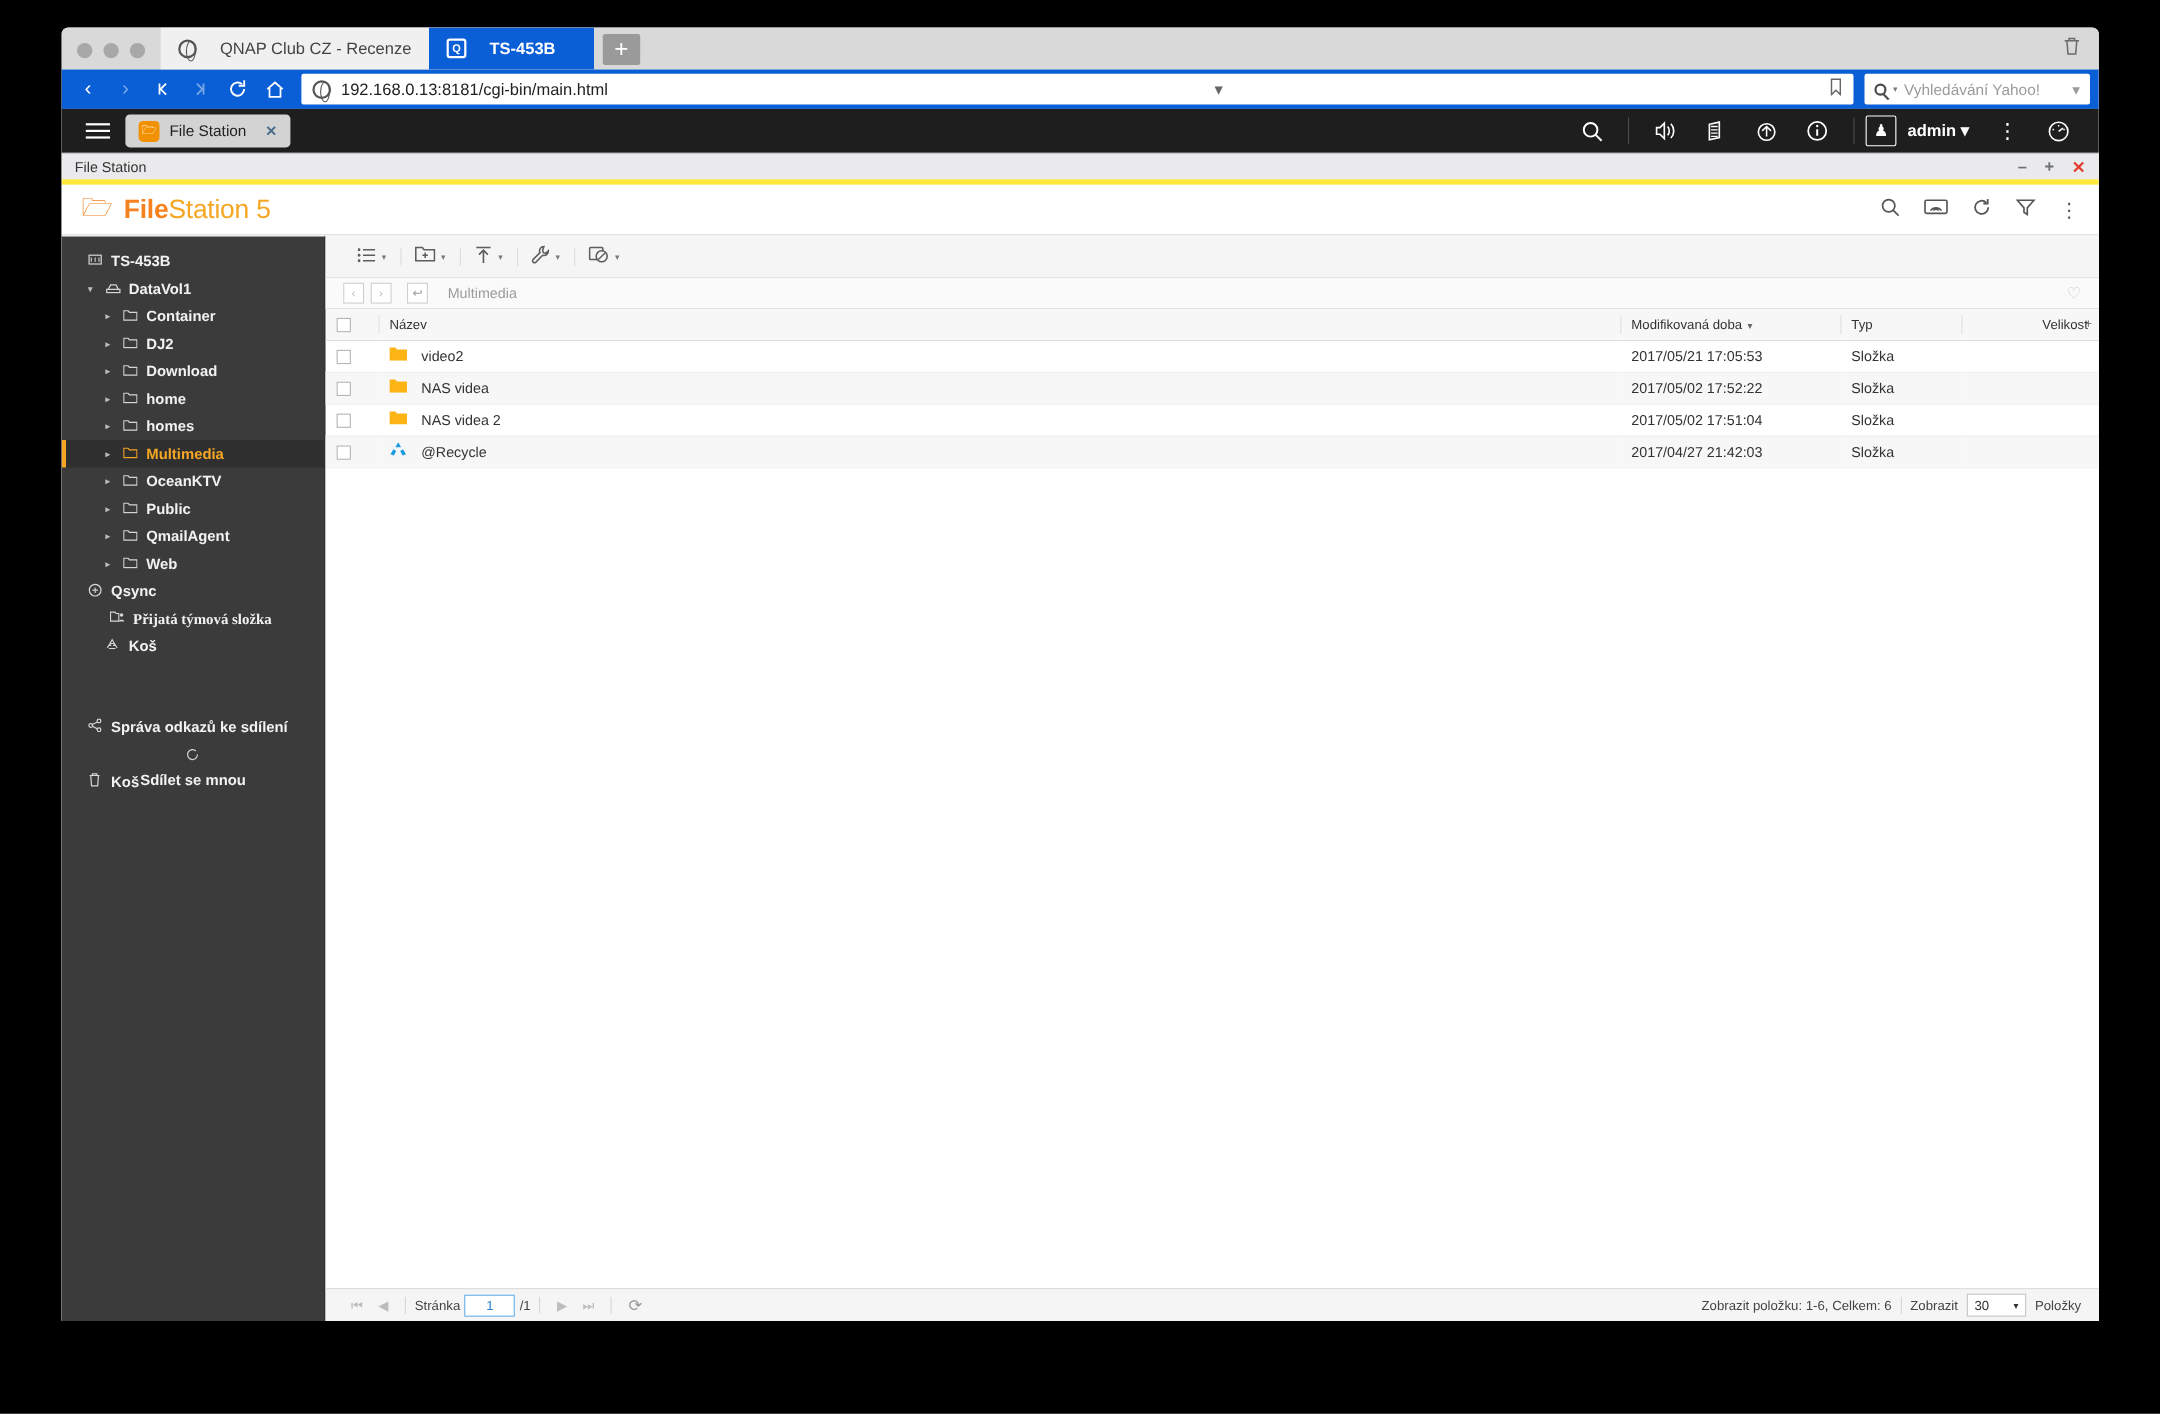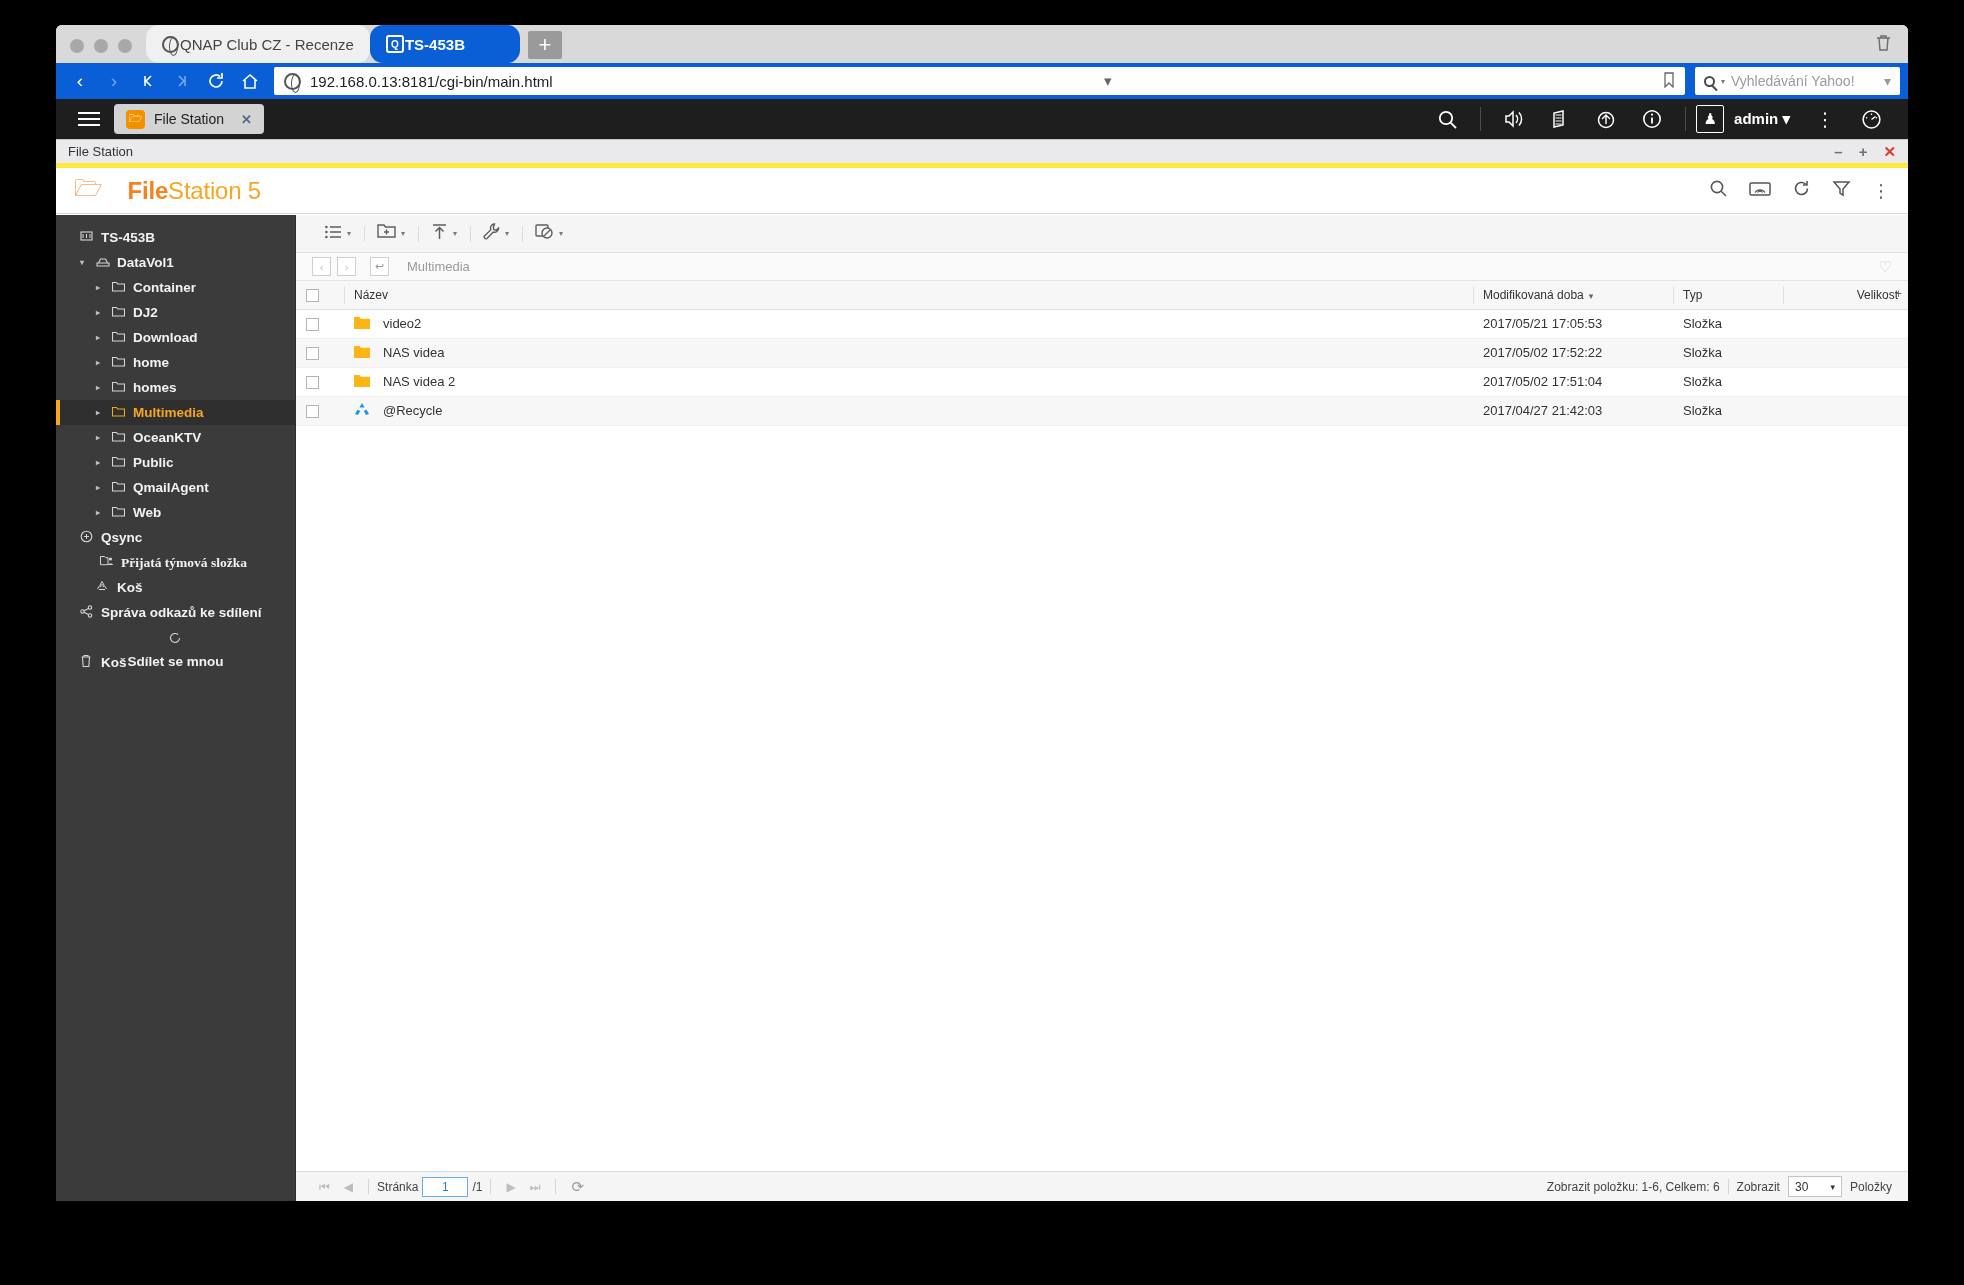--- a/index.html
+++ b/index.html
@@ -25,25 +25,24 @@
     height: 38px;
     background: #d9d9d9;
     display: flex;
     align-items: flex-end;
     position: relative;
   }
   .traffic { display: flex; align-items: center; gap: 10px; padding: 0 14px 10px 14px; }
   .dot { width: 14px; height: 14px; border-radius: 50%; background: #a8a8a8; }
   .tab {
     height: 38px;
-    display: flex; align-items: center; gap: 1px;
+    display: flex; align-items: center; gap: 21px;
     padding: 0 16px;
     font-size: 15px;
     min-width: 150px;
-    border-radius: 13px;
   }
   .tab.inactive { background: #f0f0f0; color: #444; }
   .tab.active { background: #0a5fd6; color: #fff; font-weight: bold; }
   .globe {
     width: 17px; height: 17px; border-radius: 50%;
     border: 2px solid #555; position: relative; flex: 0 0 auto;
   }
   .globe::before {
     content: ""; position: absolute; left: 5px; top: -1px;
     width: 7px; height: 17px; border: 1.5px solid #555; border-radius: 50%;
@@ -137,21 +136,21 @@
   .wctrls { margin-left: auto; display: flex; align-items: center; gap: 16px; }
   .wctrl { font-size: 15px; color: #6b7177; font-weight: bold; }
   .wctrl.close { color: #e23b2e; }
   .accentline { height: 5px; background: #ffe83d; }
   .fshead {
     height: 46px; background: #fff; border-bottom: 1px solid #d9d9d9;
     display: flex; align-items: center; padding: 0 18px;
   }
   .brandfolder { color: #f5821f; font-size: 23px; margin-right: 10px; }
   .brand { font-size: 24px; color: #f5a623; letter-spacing: -.2px; }
-  .brand b { color: #f5821f; font-weight: bold; margin-left: 15px; }
+  .brand b { color: #f5821f; font-weight: bold; }
   .fsheadicons { margin-left: auto; display: flex; align-items: center; gap: 21px; color: #555; }
 
   
   .fsbody { position: absolute; top: 76px; bottom: 0; left: 0; right: 0; display: flex; }
   .sidebar {
     width: 240px; background: #3b3b3b; color: #fff;
     font-size: 13.5px; padding-top: 10px; overflow: hidden;
     border-right: 1px solid #2d2d2d;
   }
   .trow {
@@ -518,21 +517,21 @@
             <span>Přijatá týmová složka</span>
           </div>
           <div class="trow" style="padding-left: 24px;">
             <span class="arrow"></span>
             <span class="ficon"><svg width="12" height="12" viewBox="0 0 12 12">
                 <path d="M6 1.5L8 5H4z" fill="none" stroke="currentColor" stroke-width="1"></path>
                 <path d="M1.5 9l2-3.2 1.7 1M10.5 9l-2-3.2-1.7 1M3 9.5h6" fill="none" stroke="currentColor" stroke-width="1"></path>
               </svg></span>
             <span>Koš</span>
           </div>
-          <div class="trow" style="padding-left: 8px;">
+          <div class="trow" style="padding-left: 8px; margin-top: 48px;">
             <span class="arrow"></span>
             <span class="ficon"><svg width="13" height="13" viewBox="0 0 13 13">
                 <circle cx="10" cy="2.5" r="1.7" fill="none" stroke="currentColor" stroke-width="1.1"></circle>
                 <circle cx="10" cy="10.5" r="1.7" fill="none" stroke="currentColor" stroke-width="1.1"></circle>
                 <circle cx="2.5" cy="6.5" r="1.7" fill="none" stroke="currentColor" stroke-width="1.1"></circle>
                 <path d="M4 5.7l4.5-2.3M4 7.3l4.5 2.3" stroke="currentColor" stroke-width="1.1"></path>
               </svg></span>
             <span>Správa odkazů ke sdílení</span>
           </div>
           <div class="trow" style="padding-left: 8px; flex-direction: column;">

